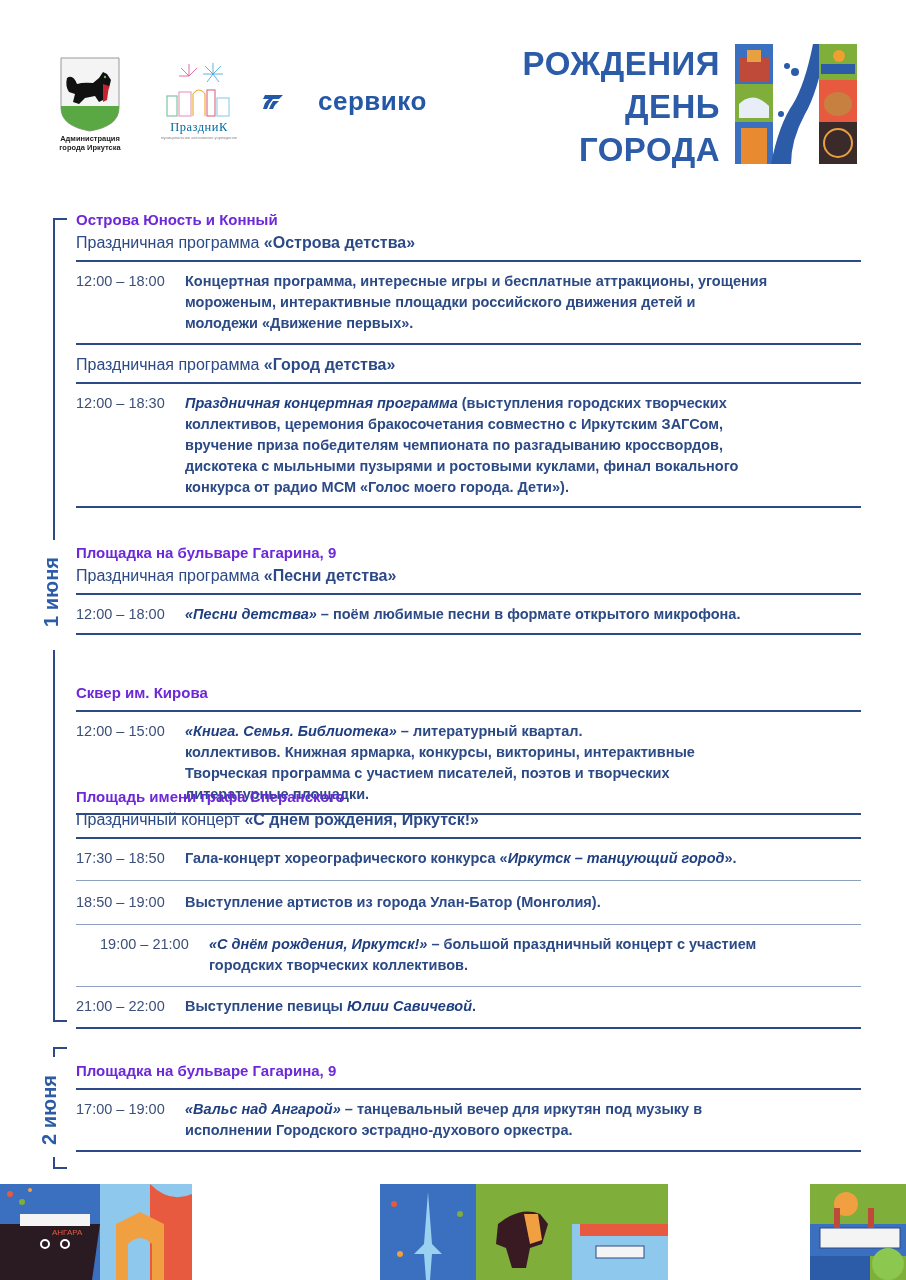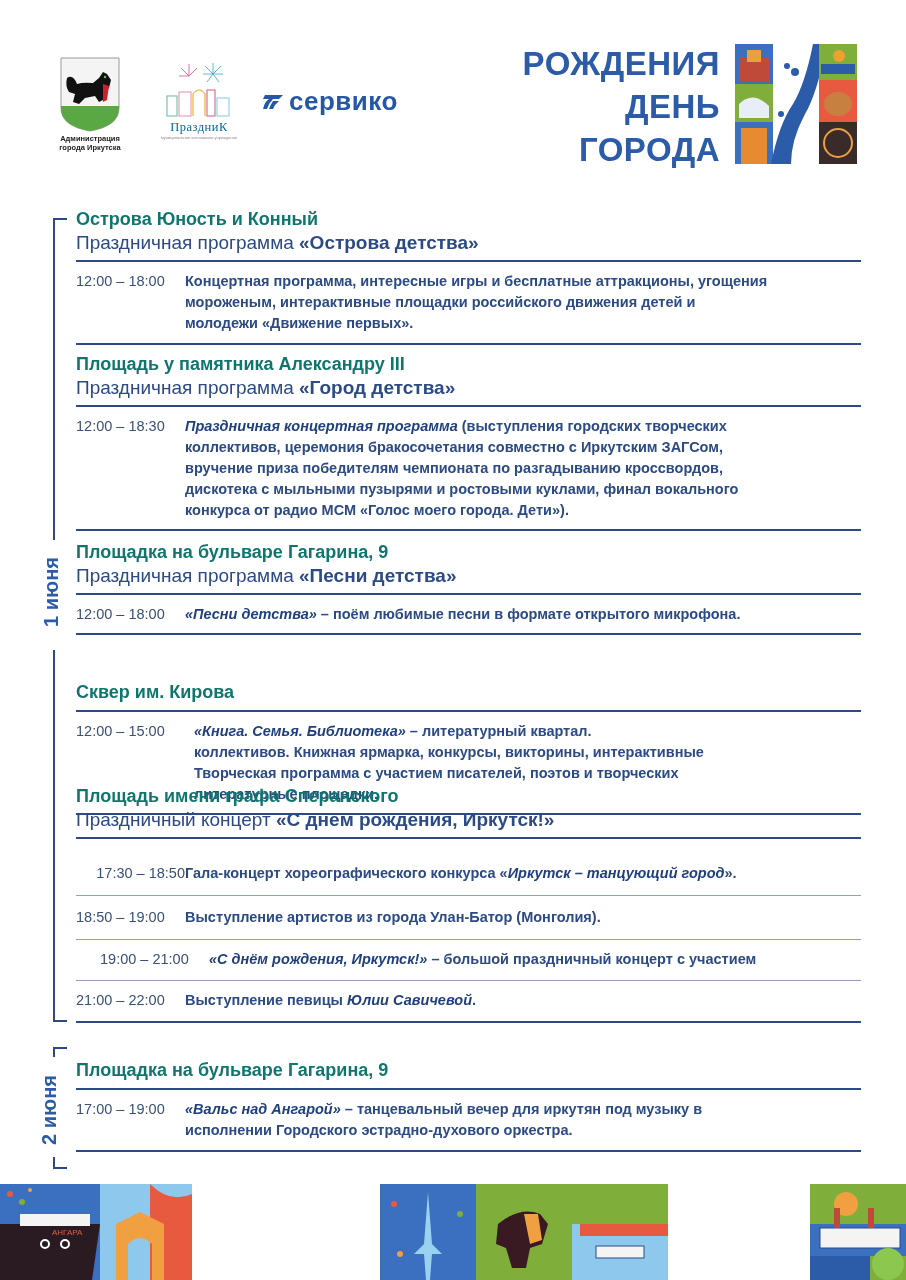--- a/index.html
+++ b/index.html
@@ -10,36 +10,36 @@
   .logo-admin { position: absolute; left: 55px; top: 56px; width: 70px; text-align: center; }
   .coat { width: 62px; height: 76px; margin: 0 auto; position: relative; }
   .coat svg { width: 62px; height: 76px; display: block; }
   .admin-caption { font-size: 7.5px; font-weight: bold; color: #222; line-height: 9px; margin-top: 2px; }
 
   .logo-prazdnik { position: absolute; left: 158px; top: 62px; width: 82px; text-align: center; }
   .logo-prazdnik svg { width: 76px; height: 58px; display: block; margin: 0 auto; }
   .prazdnik-name { font-family: "Liberation Serif", serif; font-size: 12.5px; color: #0369a1; letter-spacing: 0.5px; }
   .prazdnik-sub { font-size: 4px; color: #888; line-height: 5px; }
 
-  .logo-serviko { position: absolute; left: 263px; top: 86px; height: 30px; display: flex; align-items: center; }
+  .logo-serviko { position: absolute; left: 263px; top: 86px; height: 30px; display: flex; align-items: center; gap: 29px; }
   .serviko-mark { width: 22px; height: 20px; margin-right: 4px; }
   .serviko-text { font-size: 26px; font-weight: bold; color: #2557a7; letter-spacing: 0.5px; line-height: 26px; }
 
   .hero-title { position: absolute; right: 186px; top: 42px; text-align: right; font-weight: bold; color: #2c5ba8;
     font-size: 33px; line-height: 43px; letter-spacing: 0.5px; }
   .hero-art { position: absolute; left: 735px; top: 44px; width: 122px; height: 120px; }
   .hero-art svg { width: 122px; height: 120px; display: block; }
 
   
   .bracket { position: absolute; border-color: #2c4a86; border-style: solid; }
   .day-label { position: absolute; transform: rotate(-90deg); transform-origin: center center;
     font-weight: bold; font-size: 20px; color: #2c5ba8; white-space: nowrap; }
   .venue { position: absolute; left: 76px; width: 785px; }
-  .venue-title { font-size: 18px; font-weight: bold; color: #0f766e; line-height: 23px; }
-  .venue-sub { font-size: 19px; color: #2c4a86; line-height: 23px; }
+  .venue-title { font-size: 15px; font-weight: bold; color: #6d28d9; line-height: 23px; }
+  .venue-sub { font-size: 16px; color: #2c4a86; line-height: 23px; }
   .venue-sub b { font-weight: bold; }
   .hr-thick { height: 2px; background: #2c4a86; width: 785px; }
   .hr-thin { height: 1px; background: #8fa0bf; width: 785px; }
   .event { display: flex; font-size: 14.5px; line-height: 21px; }
   .event .time { width: 109px; flex-shrink: 0; color: #3b4f78; font-weight: normal; }
   .event .desc { color: #2c4a86; font-weight: bold; }
   .event .desc b { font-weight: bold; color: #1f3f80; font-style: italic; }
 
   
   .footer-art { position: absolute; top: 1184px; height: 111px; overflow: hidden; }
@@ -147,21 +147,20 @@
     <div class="desc">
       <div>Концертная программа,  интересные игры и бесплатные аттракционы, угощения</div>
       <div>мороженым,  интерактивные площадки российского движения детей и</div>
       <div>молодежи «Движение первых».</div>
     </div>
   </div>
   <div class="hr-thick" style="margin-top:9px;"></div>
 </div>
 
 <div class="venue" style="top:353px;">
-  <div class="venue-title">Площадь у памятника Александру III</div>
   <div class="venue-sub"><span>Праздничная программа </span><b>«Город детства»</b></div>
   <div class="hr-thick" style="margin-top:6px;"></div>
   <div class="event" style="margin-top:9px;">
     <div class="time">12:00 – 18:30</div>
     <div class="desc">
       <div><b>Праздничная концертная программа</b><span> (выступления городских творческих</span></div>
       <div>коллективов, церемония бракосочетания совместно с Иркутским ЗАГСом,</div>
       <div>вручение приза победителям чемпионата по разгадыванию кроссвордов,</div>
       <div>дискотека с мыльными пузырями и ростовыми куклами, финал вокального</div>
       <div>конкурса от радио МСМ «Голос моего города. Дети»).</div>
@@ -179,57 +178,58 @@
     <div class="desc">
       <div><b>«Песни детства»</b><span> – поём любимые песни в формате открытого микрофона.</span></div>
     </div>
   </div>
   <div class="hr-thick" style="margin-top:8px;"></div>
 </div>
 
 <div class="venue" style="top:681px;">
   <div class="venue-title">Сквер им. Кирова</div>
   <div class="hr-thick" style="margin-top:6px;"></div>
-  <div class="event" style="margin-top:9px;gap:9px;">
+  <div class="event" style="margin-top:9px;">
     <div class="time">12:00 – 15:00</div>
     <div class="desc">
       <div><b>«Книга. Семья. Библиотека»</b><span> – литературный квартал.</span></div>
       <div>коллективов. Книжная ярмарка, конкурсы, викторины, интерактивные</div>
       <div>Творческая программа с участием писателей, поэтов и творческих</div>
       <div>литературные площадки.</div>
     </div>
   </div>
   <div class="hr-thick" style="margin-top:8px;"></div>
 </div>
 
 <div class="venue" style="top:785px;">
   <div class="venue-title">Площадь имени графа Сперанского</div>
   <div class="venue-sub"><span>Праздничный концерт </span><b>«С днём рождения, Иркутск!»</b></div>
   <div class="hr-thick" style="margin-top:6px;"></div>
 
-  <div class="event" style="margin-top:24px;text-align:right;">
+  <div class="event" style="margin-top:9px;">
     <div class="time">17:30 – 18:50</div>
     <div class="desc">
       <div><span>Гала-концерт хореографического конкурса «</span><b>Иркутск – танцующий город</b><span>».</span></div>
     </div>
   </div>
   <div class="hr-thin" style="margin-top:11px;"></div>
 
   <div class="event" style="margin-top:11px;">
     <div class="time">18:50 – 19:00</div>
     <div class="desc">
       <div>Выступление артистов из города Улан-Батор (Монголия).</div>
     </div>
   </div>
   <div class="hr-thin" style="margin-top:11px;"></div>
 
   <div class="event" style="margin-top:9px;margin-left:24px;">
     <div class="time">19:00 – 21:00</div>
     <div class="desc">
       <div><b>«С днём рождения, Иркутск!»</b><span> – большой праздничный концерт с участием</span></div>
+      <div>городских творческих коллективов.</div>
     </div>
   </div>
   <div class="hr-thin" style="margin-top:10px;"></div>
 
   <div class="event" style="margin-top:9px;">
     <div class="time">21:00 – 22:00</div>
     <div class="desc">
       <div><span>Выступление певицы </span><b>Юлии Савичевой</b><span>.</span></div>
     </div>
   </div>

